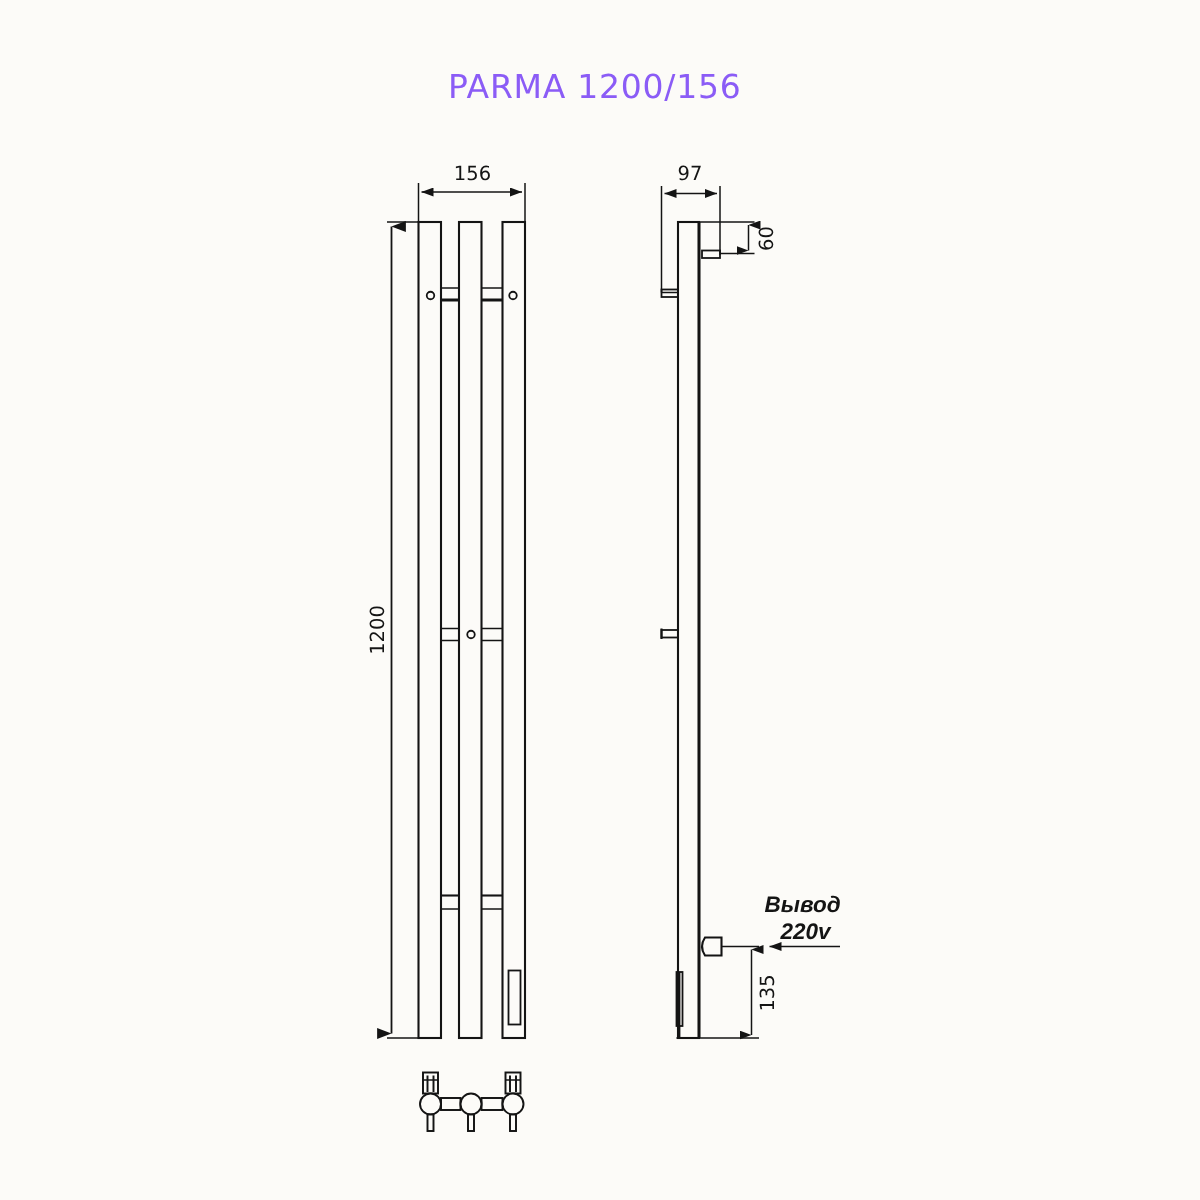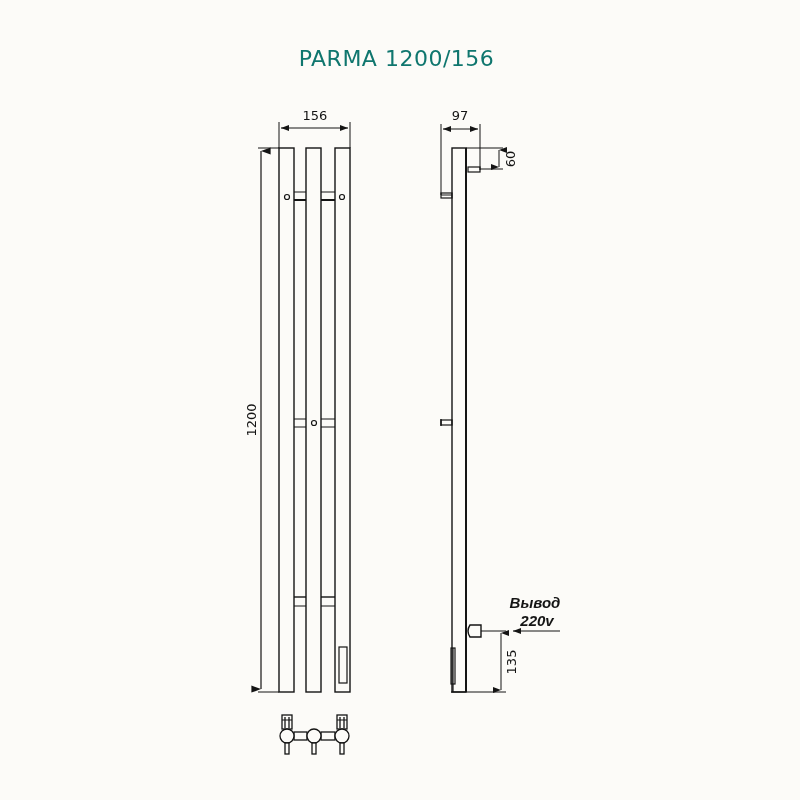--- a/index.html
+++ b/index.html
@@ -8,21 +8,21 @@
     background: #fcfbf8;
     position: relative;
     overflow: hidden;
     font-family: "Liberation Sans", "DejaVu Sans", sans-serif;
   }
   .title {
     position: absolute;
     left: 0; top: 46px; width: 793px;
     text-align: center;
     font-size: 22px;
-    color: #0f766e;
+    color: #8b5cf6;
     letter-spacing: 0.5px;
     font-family: "DejaVu Sans", sans-serif;
     font-weight: normal;
   }
   svg.drawing { position: absolute; left: 0; top: 0; }
   .dimtext {
     font-family: "DejaVu Sans", sans-serif;
     font-size: 13px;
     fill: #141414;
   }

